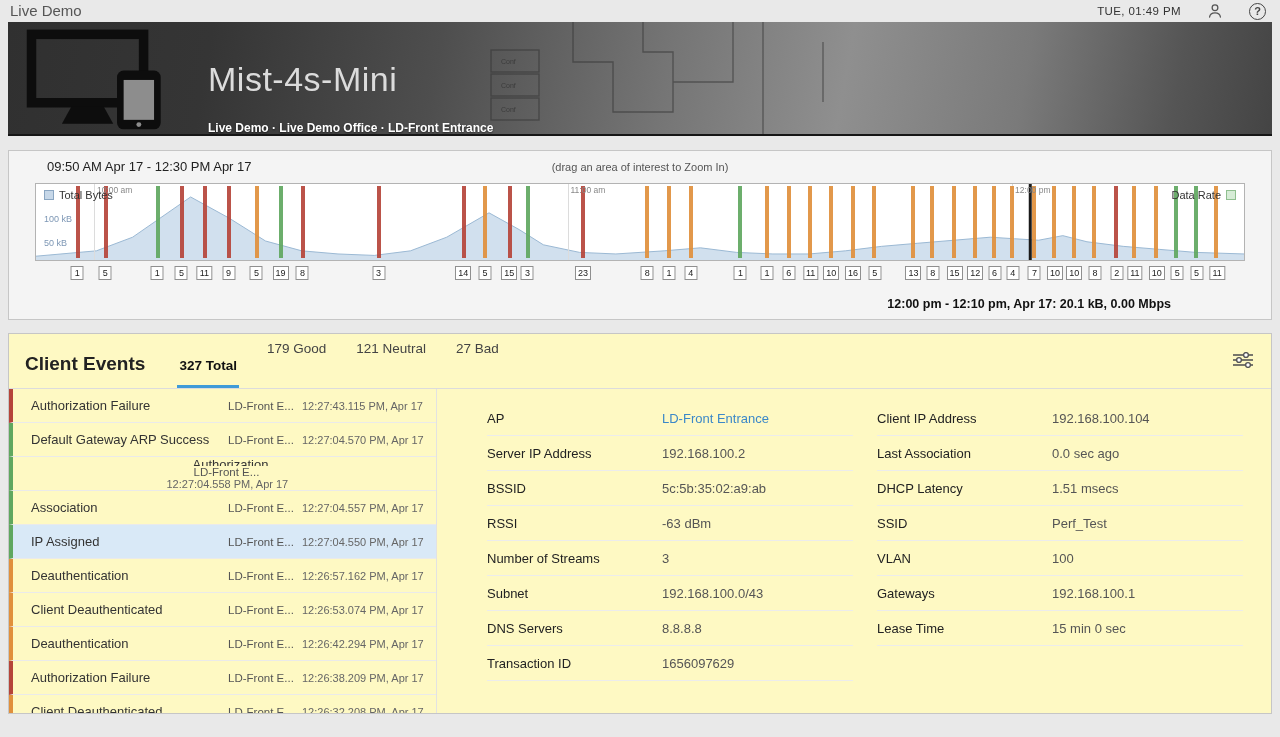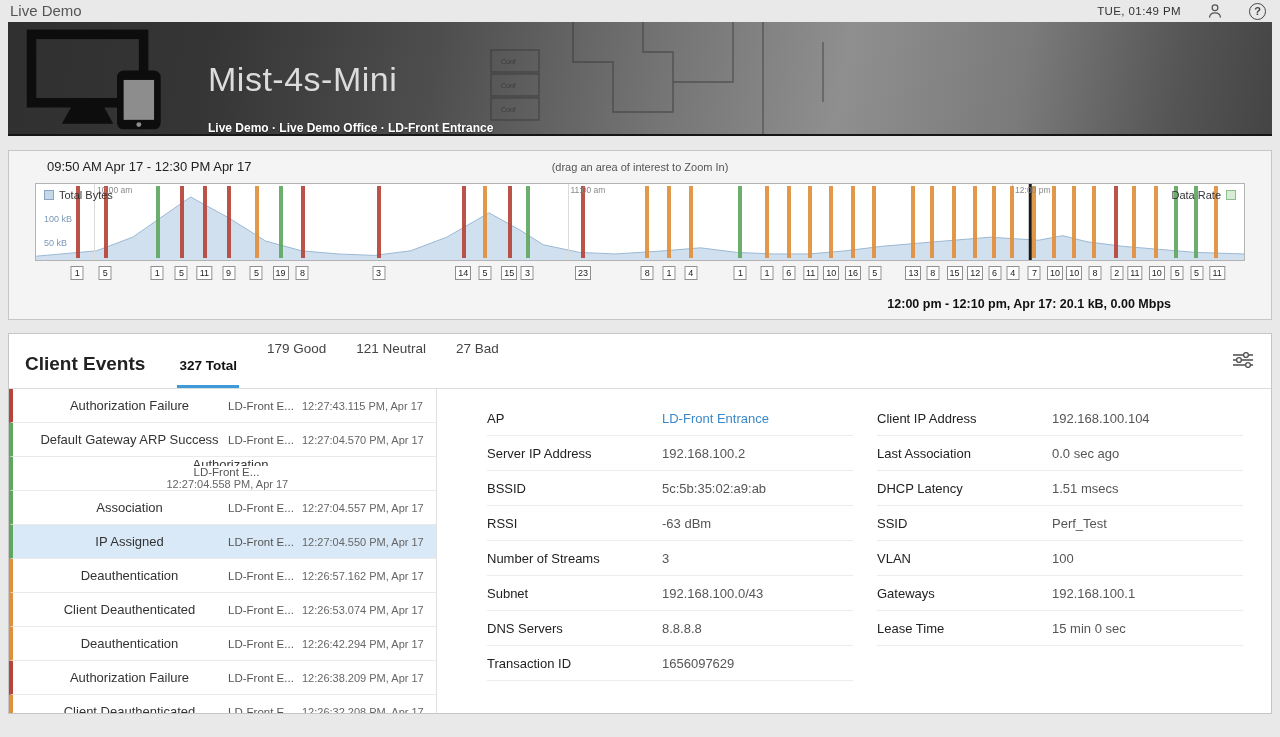--- a/index.html
+++ b/index.html
@@ -44,31 +44,31 @@
   .legend { position: absolute; top: 5px; display: flex; align-items: center; gap: 5px; font-size: 11px; color: #333; z-index: 7; }
   .legend.left { left: 8px; } .legend.right { right: 8px; }
   .swatch { width: 10px; height: 10px; display: inline-block; }
   .marker { position: absolute; top: 2px; bottom: 2px; width: 4px; transform: translateX(-50%); opacity: .92; cursor: pointer; z-index: 4; }
   .selline { position: absolute; top: 0; bottom: 0; width: 2.5px; background: #1a1a1a; transform: translateX(-50%); z-index: 5; }
   .tl-boxes { position: relative; height: 15px; margin: 5px 14px 0; }
   .numbox { position: absolute; top: 0; transform: translateX(-50%); min-width: 13px; padding: 0 2px; height: 14px; line-height: 13px; border: 1px solid #8f8f8f; background: #fff; font-size: 9px; text-align: center; color: #222; cursor: pointer; }
   .tl-tooltip { margin-top: 16px; text-align: right; padding-right: 88px; font-size: 12.5px; font-weight: 600; color: #111; }
 
   
-  .ev-panel { margin: 13px 8px 0; background: #ffffff; border: 1px solid #c6c6c6; height: 381px; overflow: hidden; }
+  .ev-panel { margin: 13px 8px 0; background: #fef9c3; border: 1px solid #c6c6c6; height: 381px; overflow: hidden; }
   .ev-header { display: flex; align-items: flex-end; padding: 0 18px 0 16px; border-bottom: 1px solid #dcdcdc; height: 55px; }
   .ev-title { font-size: 19px; font-weight: 700; color: #222; padding-bottom: 13px; margin-right: 32px; }
   .tab { font-size: 13.5px; color: #444; padding: 0 2px 32px; margin-right: 26px; cursor: pointer; }
   .tab.active { font-weight: 700; color: #111; padding-bottom: 12px; border-bottom: 3px solid #3f9bd8; }
   .filter-btn { margin-left: auto; padding-bottom: 16px; cursor: pointer; }
   .ev-body { display: flex; height: 326px; }
   .ev-list { width: 428px; border-right: 1px solid #e2e2e2; overflow: hidden; }
   .ev-row { display: flex; align-items: center; height: 34px; border-bottom: 1px solid #eaeaea; border-left: 4px solid transparent; padding: 0 6px 0 18px; cursor: pointer; }
   .ev-row.selected { background: #d9e9f7; }
-  .ev-name { flex: 1; font-size: 13px; color: #333; white-space: nowrap; overflow: hidden; text-align: center; }
+  .ev-name { flex: 1; font-size: 13px; color: #333; white-space: nowrap; overflow: hidden; }
   .ev-ap { width: 74px; font-size: 11.5px; color: #555; white-space: nowrap; }
   .ev-time { width: 128px; font-size: 11px; color: #666; white-space: nowrap; }
   .ev-details { flex: 1; display: flex; gap: 24px; padding: 12px 28px 0 50px; }
   .detail-col { flex: 1; }
   .d-row { display: flex; align-items: center; border-bottom: 1px solid #ececec; padding: 10px 0 9px; }
   .d-label { width: 175px; font-size: 13px; color: #222; }
   .d-value { font-size: 13px; color: #555; }
   .d-value.link { color: #3b88c8; cursor: pointer; }
 </style>
 </head>

